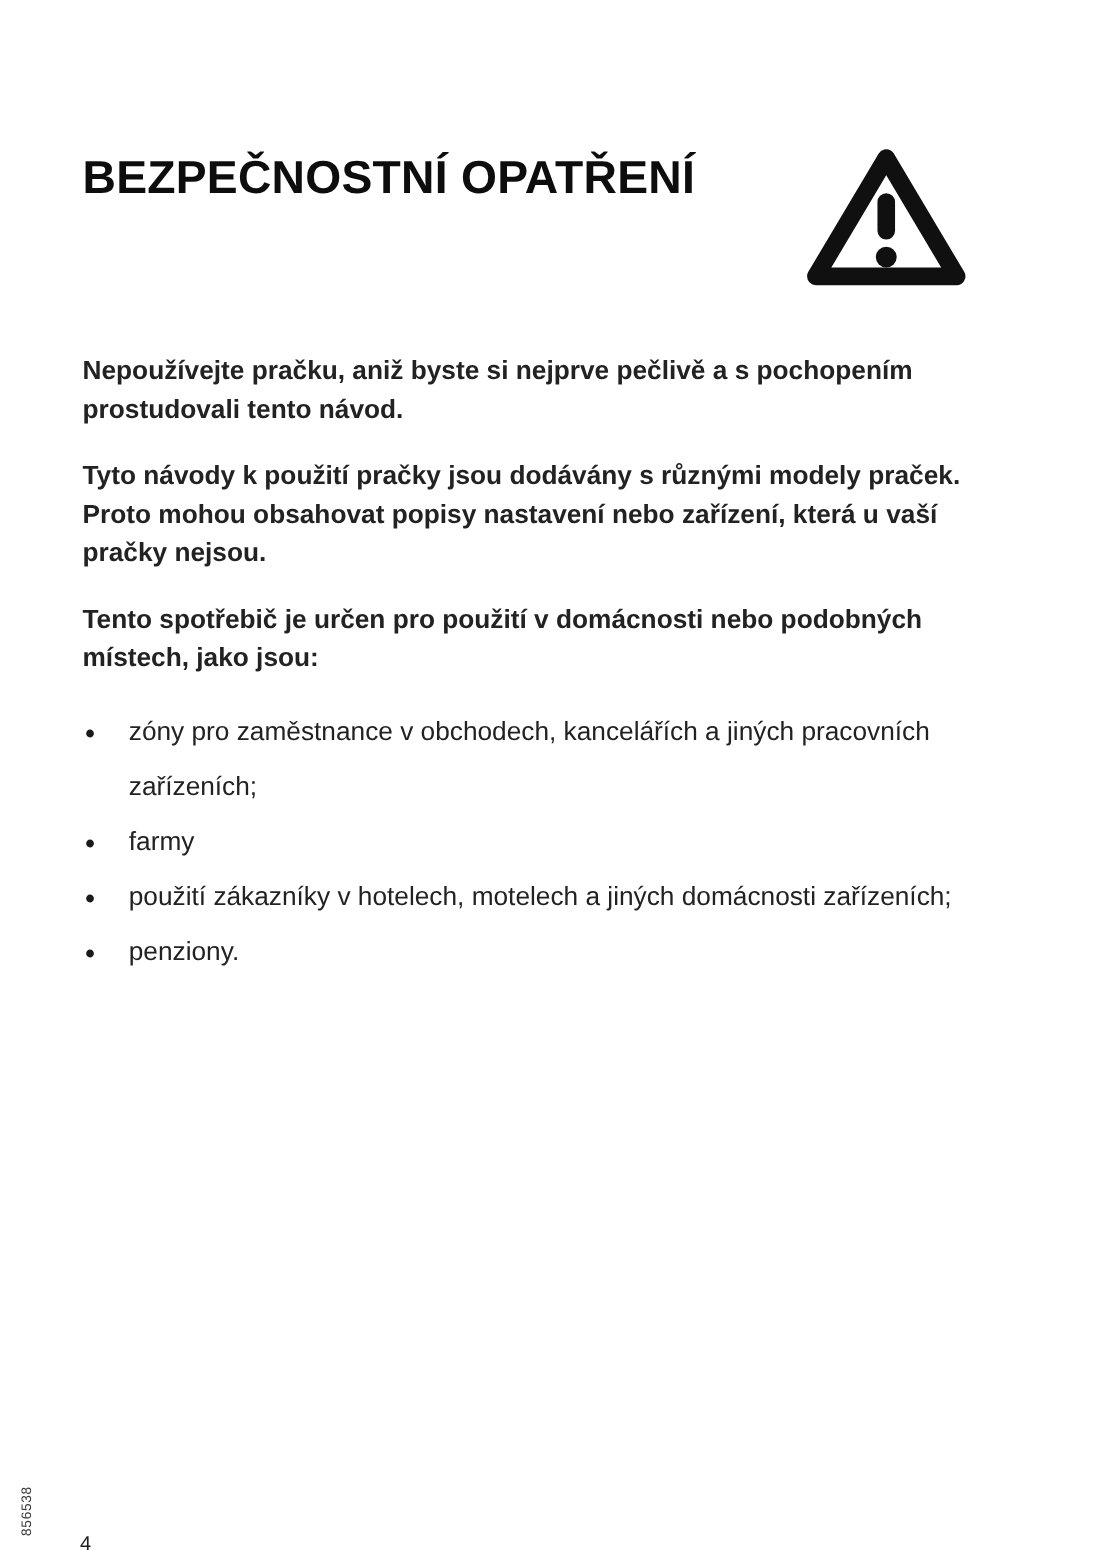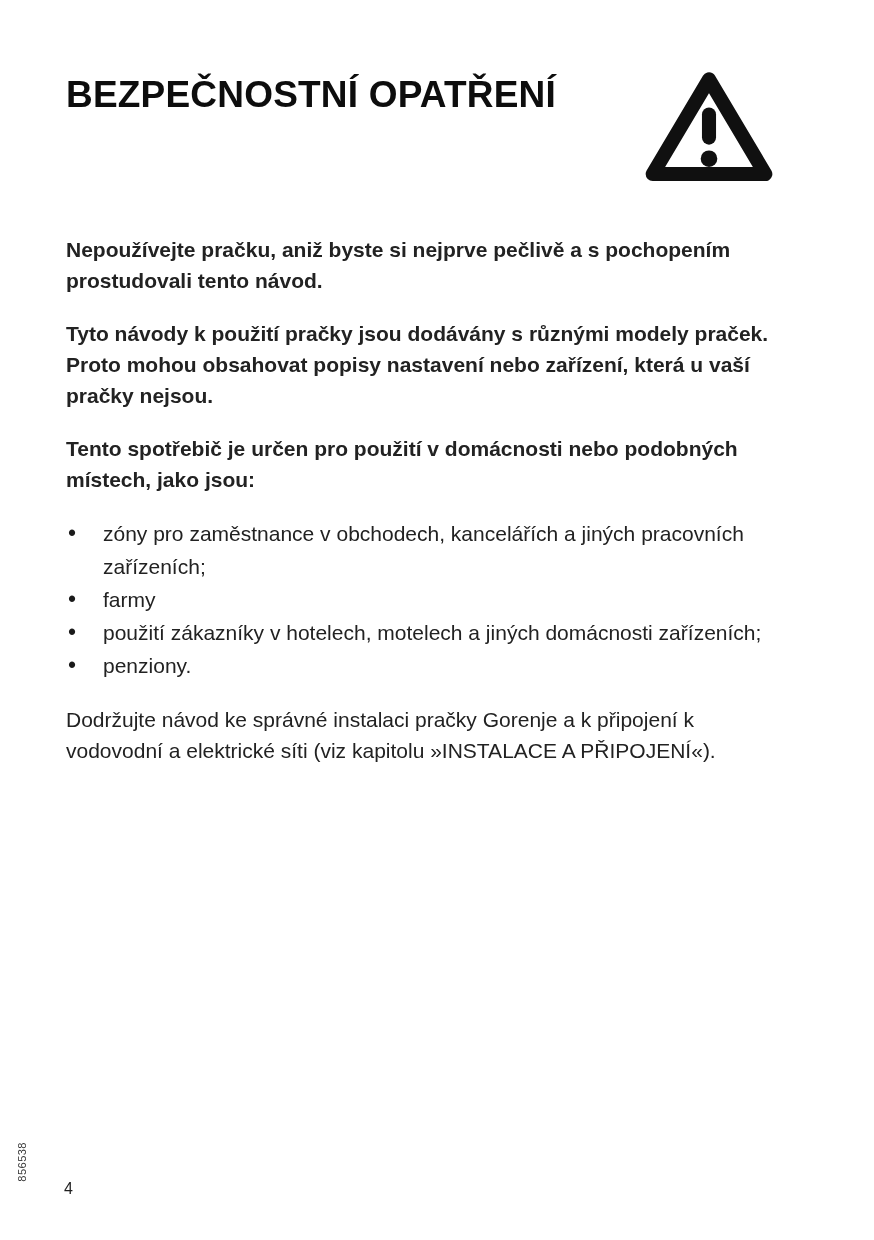--- a/index.html
+++ b/index.html
@@ -10,20 +10,21 @@
     position: relative;
     font-family: "Liberation Sans", sans-serif;
     color: #1f1f1f;
     overflow: hidden;
   }
   .page {
     position: absolute;
     inset: 0;
     padding: 70px 100px 0 66px;
     background: #ffffff;
+    margin-top: 47px;
   }
   .header {
     display: flex;
     justify-content: space-between;
     align-items: flex-start;
     margin-bottom: 48px;
   }
   .title {
     font-size: 37px;
     line-height: 1.15;
@@ -48,21 +49,21 @@
   }
   .b { font-weight: 700; color: #161616; }
   ul.bullets {
     list-style: none;
     margin: 0 0 22px 0;
     max-width: 746px;
   }
   ul.bullets li {
     position: relative;
     font-size: 21px;
-    line-height: 33px;
+    line-height: 44px;
     padding-left: 37px;
     color: #222222;
   }
   ul.bullets li::before {
     content: "\2022";
     position: absolute;
     left: 2px;
     top: 0;
     font-size: 23px;
     color: #1a1a1a;
@@ -111,19 +112,18 @@
 
     <p class="b">Tento spotřebič je určen pro použití v domácnosti nebo podobných místech, jako jsou:</p>
 
     <ul class="bullets">
       <li>zóny pro zaměstnance v obchodech, kancelářích a jiných pracovních zařízeních;</li>
       <li>farmy</li>
       <li>použití zákazníky v hotelech, motelech a jiných domácnosti zařízeních;</li>
       <li>penziony.</li>
     </ul>
 
-    <p>Dodržujte návod ke správné instalaci pračky Gorenje a k připojení k vodovodní a elektrické síti (viz kapitolu »INSTALACE A PŘIPOJENÍ«).</p>
   </div>
 
   <div class="doc-code">856538</div>
   <div class="page-number">4</div>
 
 </div>
 
 </body></html>

